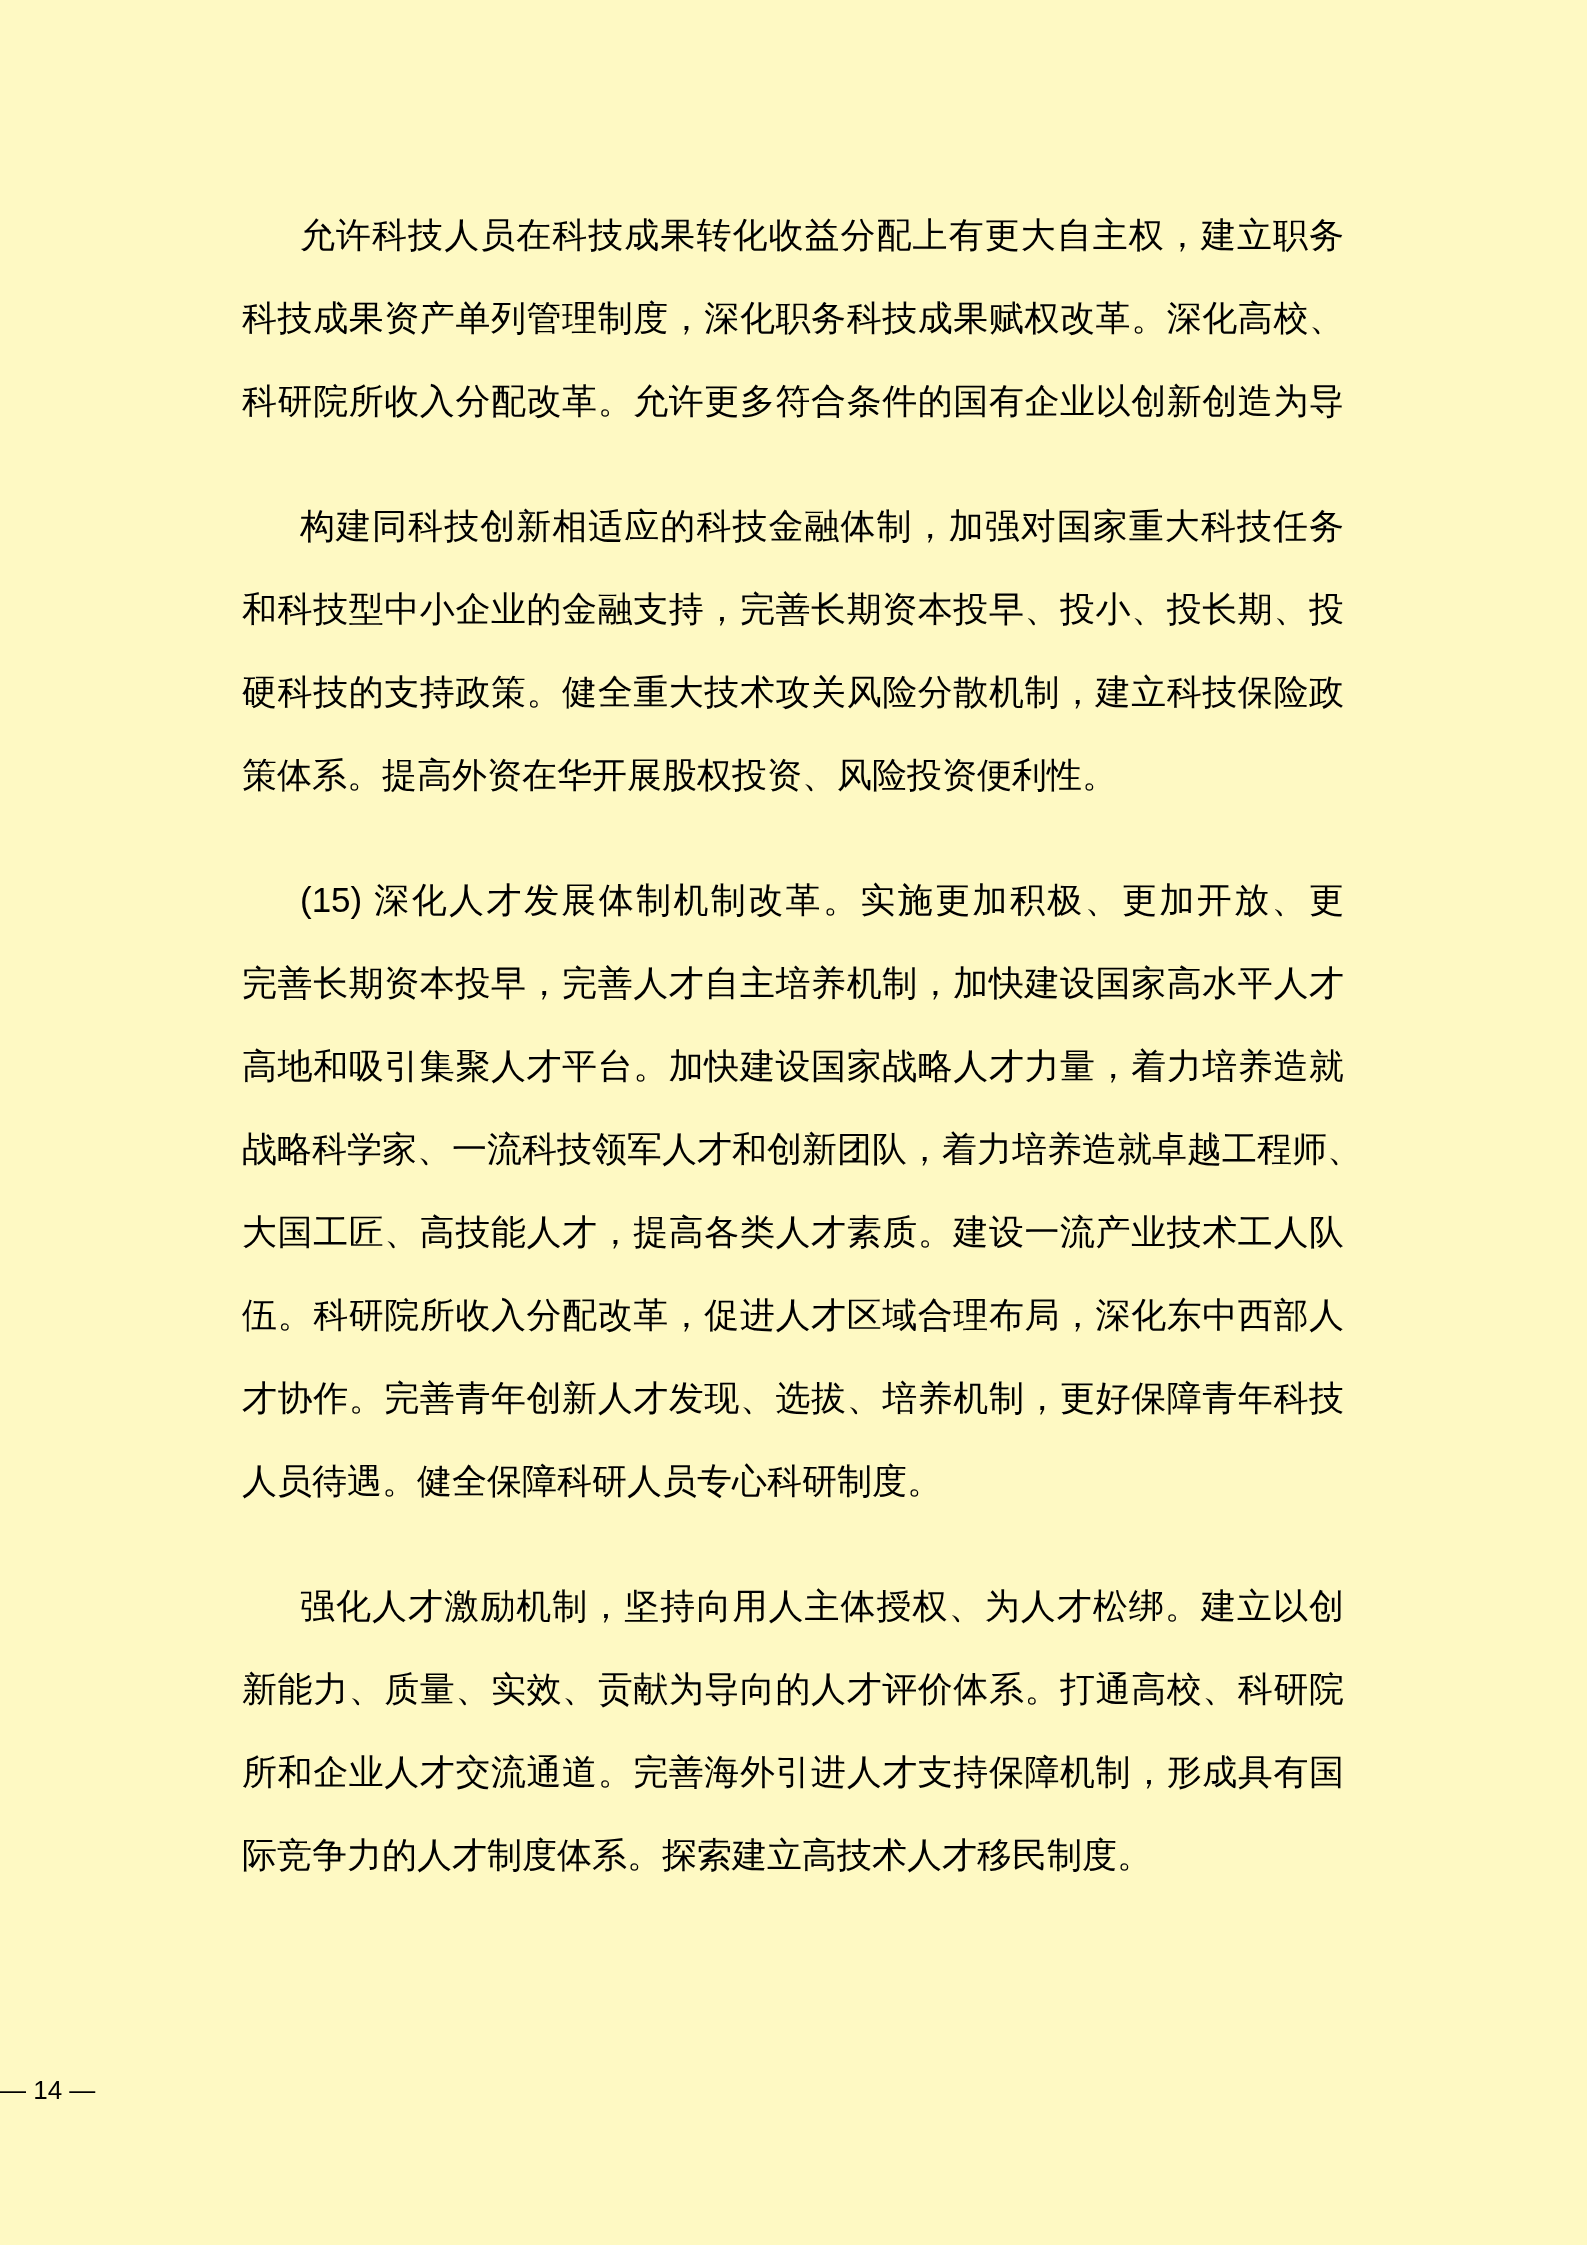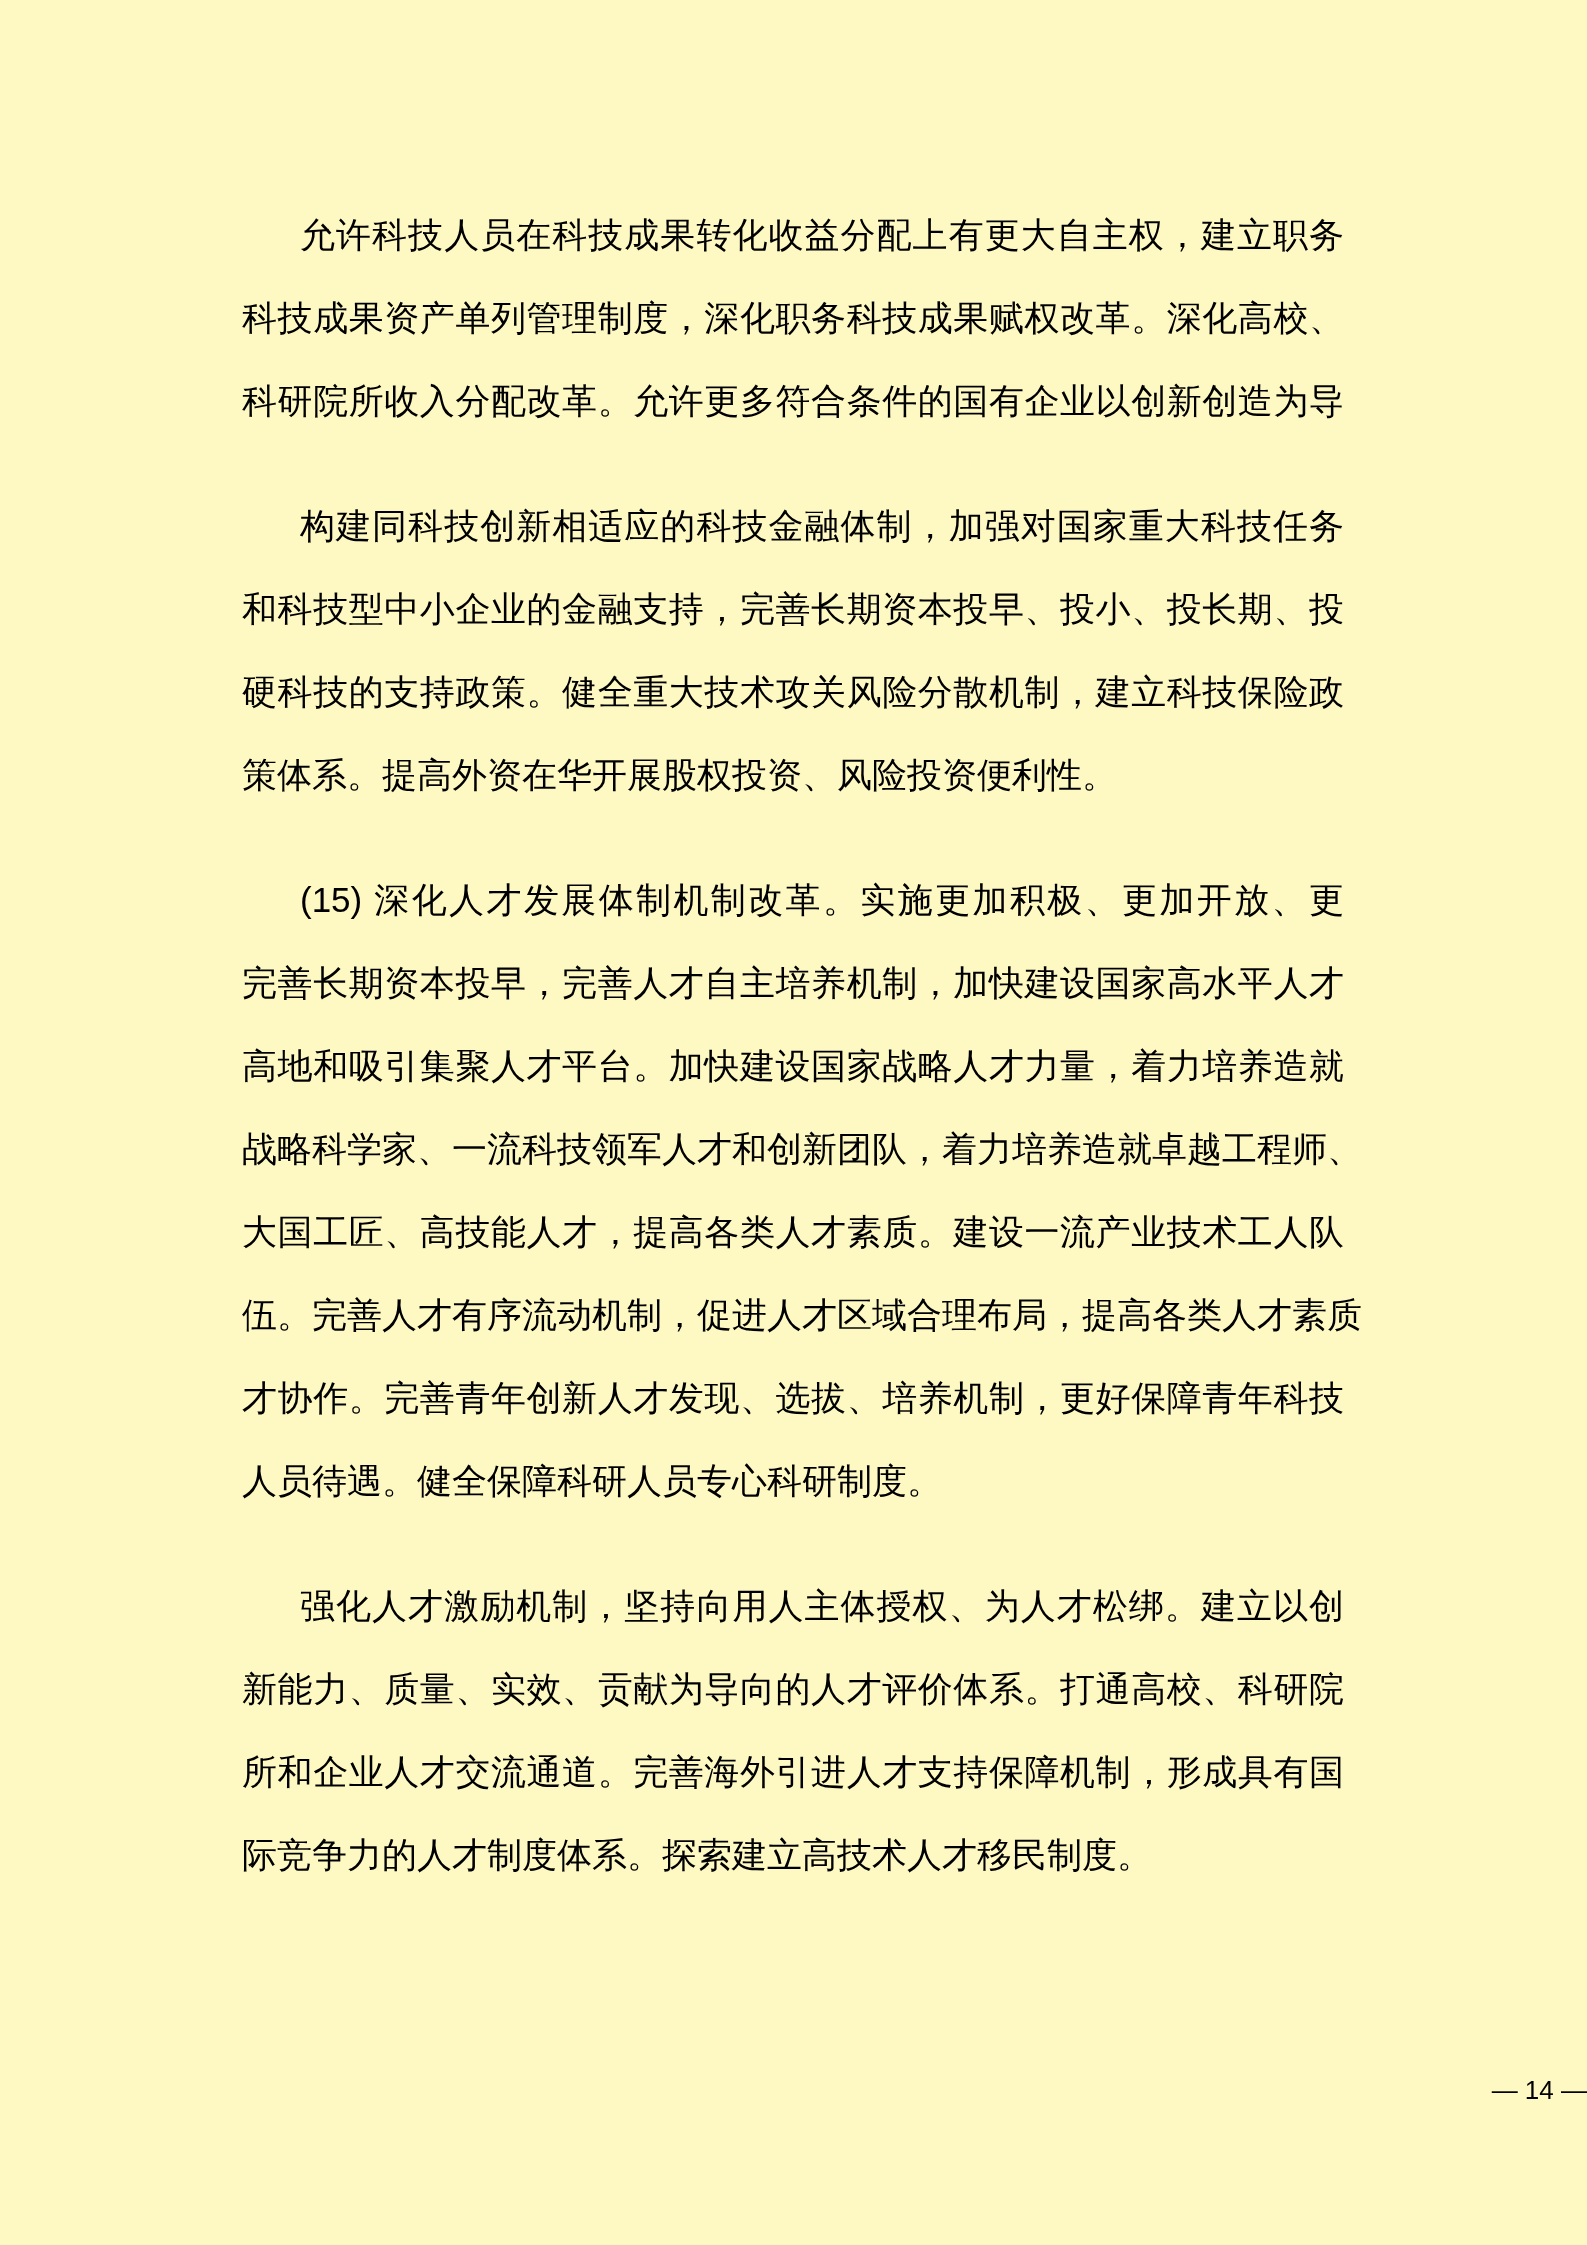--- a/index.html
+++ b/index.html
@@ -50,21 +50,21 @@
   .line.last {
     text-align-last: left;
   }
   .page-number {
     position: absolute;
     left: 0;
     top: 2075px;
     width: 1587px;
     height: 30px;
     line-height: 30px;
-    text-align: right;
+    text-align: left;
     font-size: 26px;
     color: #000000;
   }
 </style>
 </head>
 <body>
 
 <div class="doc-page">
   <div class="text-block" id="text-block">
       <div class="para">
@@ -77,21 +77,21 @@
         <div class="line">和科技型中小企业的金融支持，完善长期资本投早、投小、投长期、投</div>
         <div class="line">硬科技的支持政策。健全重大技术攻关风险分散机制，建立科技保险政</div>
         <div class="line last">策体系。提高外资在华开展股权投资、风险投资便利性。</div>
       </div>
       <div class="para">
         <div class="line first">(15) 深化人才发展体制机制改革。实施更加积极、更加开放、更</div>
         <div class="line">完善长期资本投早，完善人才自主培养机制，加快建设国家高水平人才</div>
         <div class="line">高地和吸引集聚人才平台。加快建设国家战略人才力量，着力培养造就</div>
         <div class="line">战略科学家、一流科技领军人才和创新团队，着力培养造就卓越工程师、</div>
         <div class="line">大国工匠、高技能人才，提高各类人才素质。建设一流产业技术工人队</div>
-        <div class="line">伍。完善人才有序流动机制，促进人才区域合理布局，提高各类人才素质</div>
+        <div class="line">伍。科研院所收入分配改革，促进人才区域合理布局，深化东中西部人</div>
         <div class="line">才协作。完善青年创新人才发现、选拔、培养机制，更好保障青年科技</div>
         <div class="line last">人员待遇。健全保障科研人员专心科研制度。</div>
       </div>
       <div class="para">
         <div class="line first">强化人才激励机制，坚持向用人主体授权、为人才松绑。建立以创</div>
         <div class="line">新能力、质量、实效、贡献为导向的人才评价体系。打通高校、科研院</div>
         <div class="line">所和企业人才交流通道。完善海外引进人才支持保障机制，形成具有国</div>
         <div class="line last">际竞争力的人才制度体系。探索建立高技术人才移民制度。</div>
       </div>
     </div>

